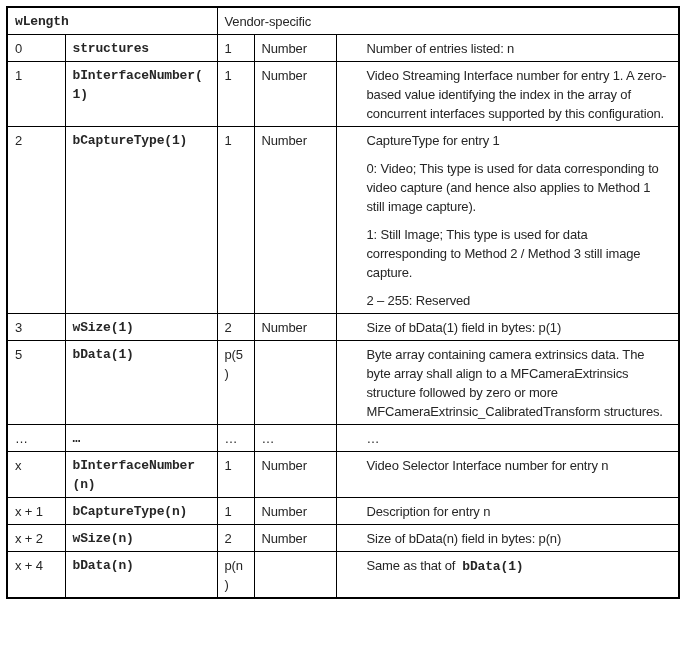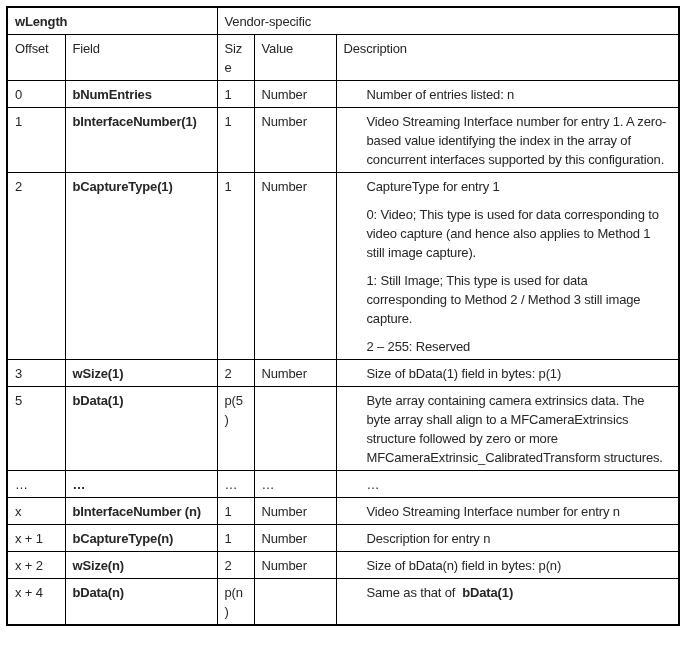--- a/index.html
+++ b/index.html
@@ -31,20 +31,21 @@
     line-height: 19px;
     letter-spacing: -0.15px;
     color: #262626;
     box-sizing: border-box;
     height: 27px;
     overflow: hidden;
     word-wrap: break-word;
   }
   td.bold, .bold {
     font-weight: bold;
+    font-family: Liberation Mono, monospace;
   }
   td p {
     margin: 0 0 9px 0;
     white-space: pre-wrap;
     padding-left: 23px;
   }
   td p:last-child {
     margin-bottom: 0;
   }
 </style>
@@ -60,31 +61,24 @@
       <col style="width:82px">
       <col style="width:343px">
     </colgroup>
     <tbody>
 
       <tr>
         <td colspan="2" class="bold">wLength</td>
         <td colspan="3">Vendor-specific</td>
       </tr>
 
-      <tr>
-        <td>Offset</td>
-        <td>Field</td>
-        <td>Size</td>
-        <td>Value</td>
-        <td>Description</td>
-      </tr>
 
     <tr>
           <td>0</td>
-          <td class="bold">bNumEntries</td>
+          <td class="bold">structures</td>
           <td>1</td>
           <td>Number</td>
           <td>
             <p>Number of entries listed: n</p>
           </td>
         </tr>
         <tr>
           <td>1</td>
           <td class="bold">bInterfaceNumber(1)</td>
           <td>1</td>
@@ -131,21 +125,21 @@
           <td>
             <p>…</p>
           </td>
         </tr>
         <tr>
           <td>x</td>
           <td class="bold">bInterfaceNumber (n)</td>
           <td>1</td>
           <td>Number</td>
           <td>
-            <p>Video Streaming Interface number for entry n</p>
+            <p>Video Selector Interface number for entry n</p>
           </td>
         </tr>
         <tr>
           <td>x + 1</td>
           <td class="bold">bCaptureType(n)</td>
           <td>1</td>
           <td>Number</td>
           <td>
             <p>Description for entry n</p>
           </td>

